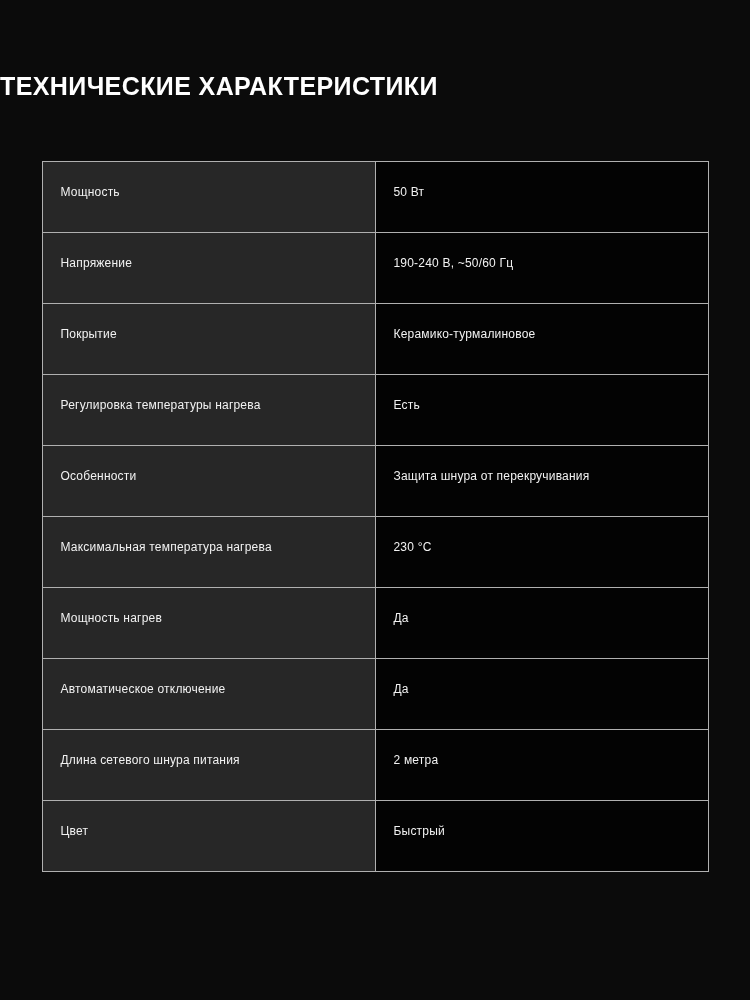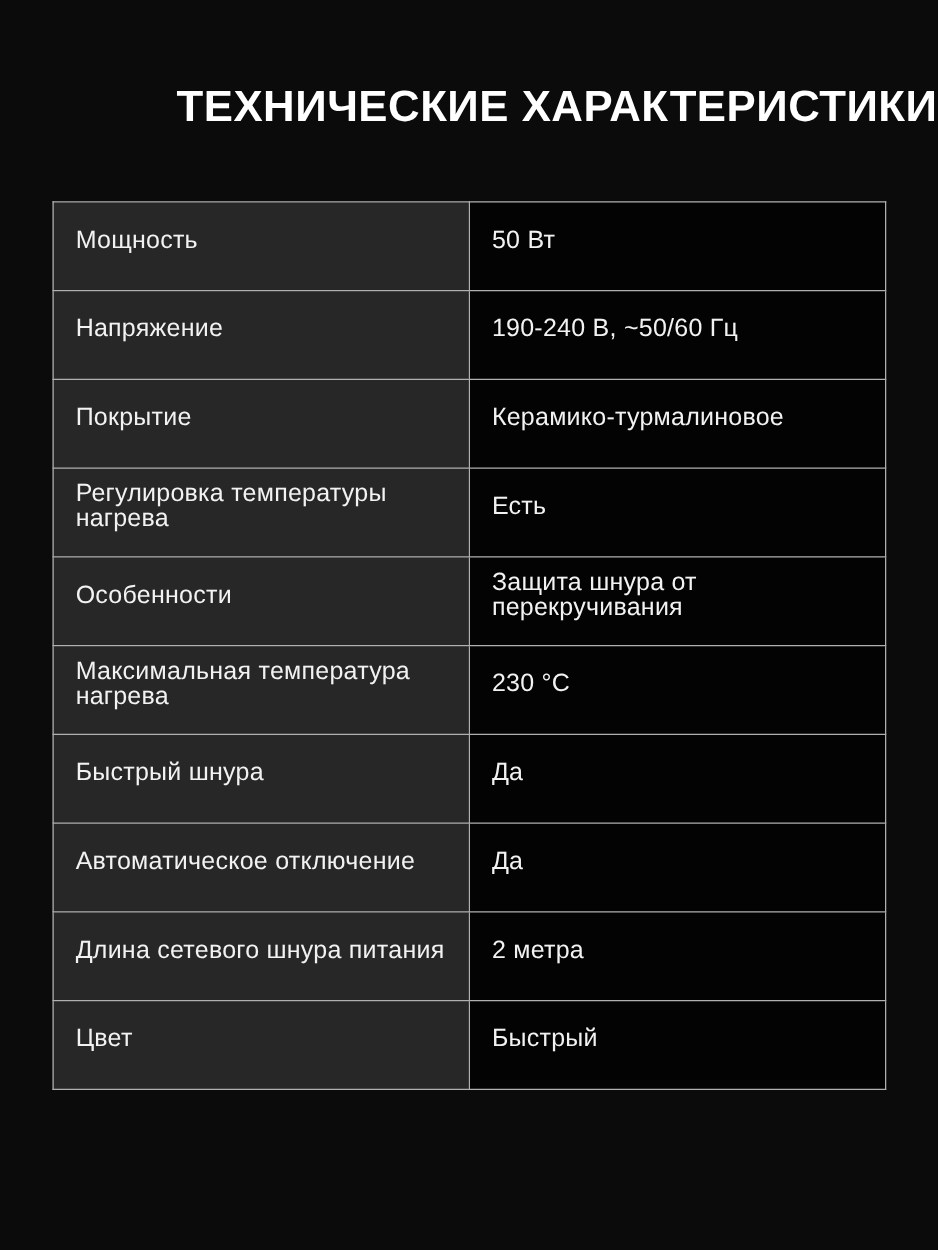--- a/index.html
+++ b/index.html
@@ -18,40 +18,40 @@
   body {
     width: 750px;
     height: 1000px;
     overflow: hidden;
     background: var(--page-bg);
     font-family: "Liberation Sans", sans-serif;
   }
   .title {
     margin: 0;
     padding-top: 68px;
-    text-align: right;
+    text-align: left;
     color: var(--title-color);
-    font-size: 35px;
+    font-size: 25px;
     line-height: 36px;
     font-weight: 700;
     letter-spacing: 0.4px;
     white-space: nowrap;
   }
   .spec-table {
     border-collapse: collapse;
     table-layout: fixed;
     width: 667px;
     margin: 57px auto 0 auto;
   }
   .spec-table td {
     height: 71px;
     border: 1.5px solid var(--border-color);
     vertical-align: middle;
     padding: 0 18px 10px 18px;
-    font-size: 20px;
+    font-size: 12px;
     line-height: 20px;
     color: var(--text-color);
     letter-spacing: 0.2px;
   }
   .label-cell {
     background: var(--label-cell-bg);
     width: 50%;
   }
   .value-cell {
     background: var(--value-cell-bg);
@@ -83,21 +83,21 @@
       </tr>
       <tr>
         <td class="label-cell">Особенности</td>
         <td class="value-cell">Защита шнура от перекручивания</td>
       </tr>
       <tr>
         <td class="label-cell">Максимальная температура нагрева</td>
         <td class="value-cell">230 °C</td>
       </tr>
       <tr>
-        <td class="label-cell">Быстрый шнура</td>
+        <td class="label-cell">Мощность нагрев</td>
         <td class="value-cell">Да</td>
       </tr>
       <tr>
         <td class="label-cell">Автоматическое отключение</td>
         <td class="value-cell">Да</td>
       </tr>
       <tr>
         <td class="label-cell">Длина сетевого шнура питания</td>
         <td class="value-cell">2 метра</td>
       </tr>

